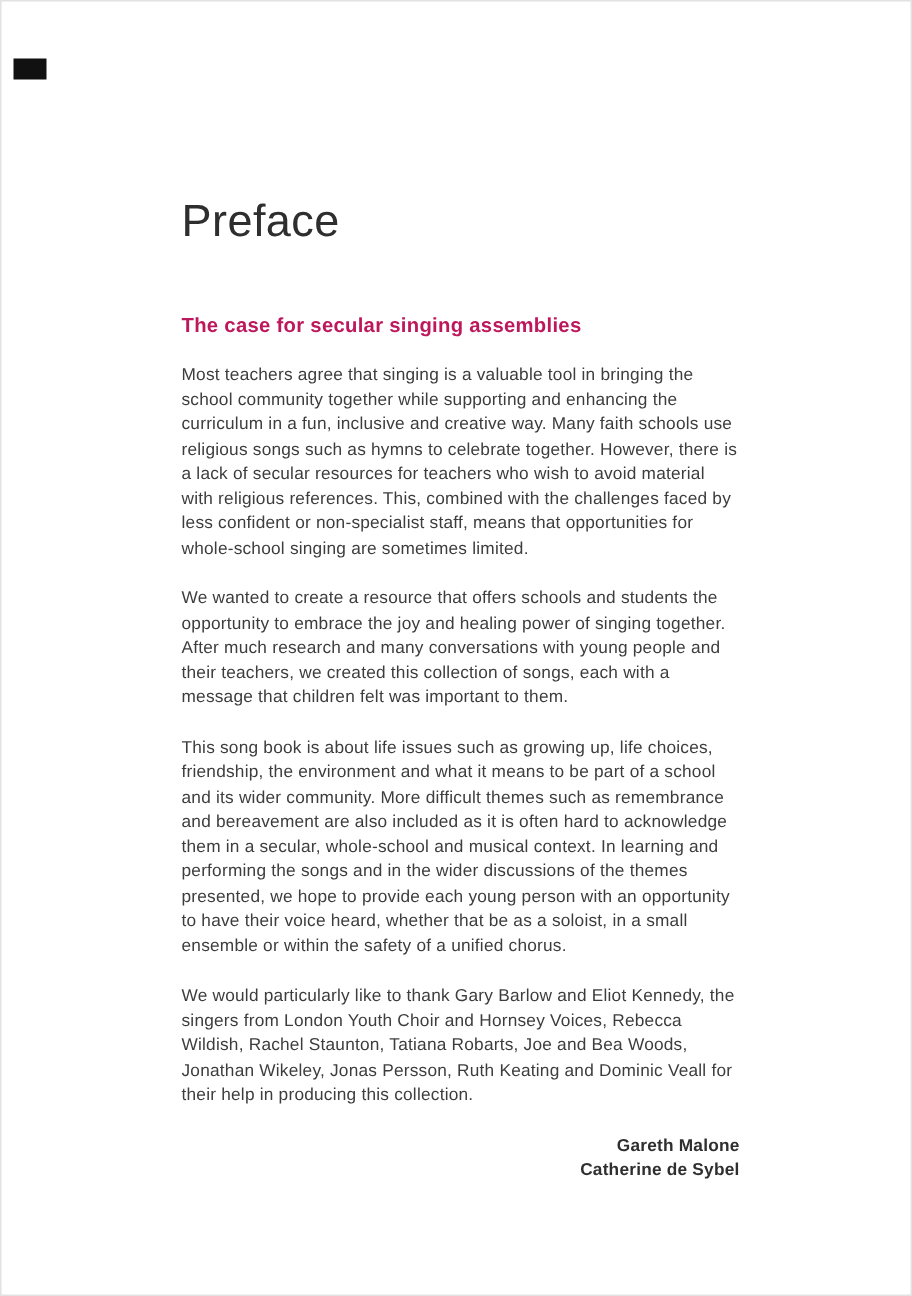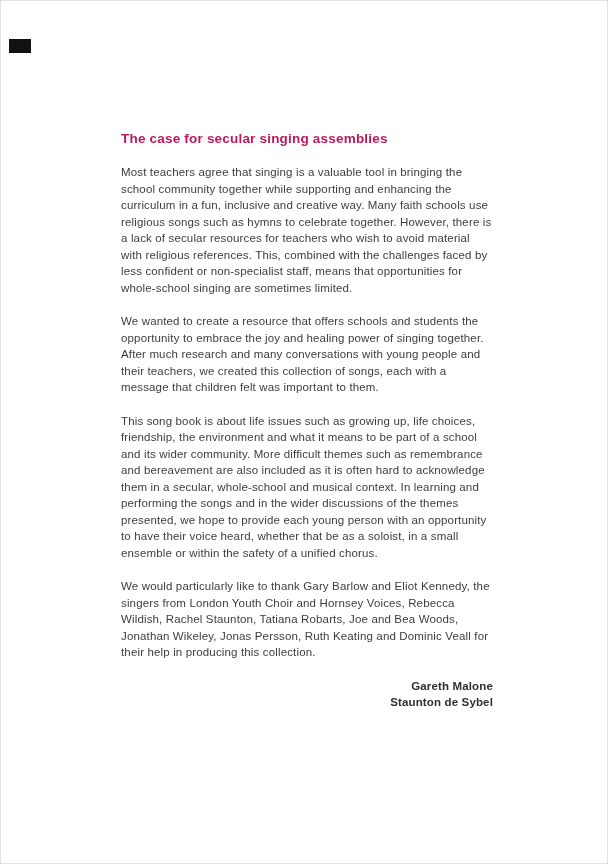--- a/index.html
+++ b/index.html
@@ -63,26 +63,27 @@
     color: #2f2f2f;
   }
 </style>
 </head>
 <body>
 
 <div class="page">
   <div class="corner-mark"></div>
 
   <div class="content">
+    <h1 class="title">Preface</h1>
 
     <h2 class="section-heading">The case for secular singing assemblies</h2>
 
     <p class="para">Most teachers agree that singing is a valuable tool in bringing the school community together while supporting and enhancing the curriculum in a fun, inclusive and creative way. Many faith schools use religious songs such as hymns to celebrate together. However, there is a lack of secular resources for teachers who wish to avoid material with religious references. This, combined with the challenges faced by less confident or non-specialist staff, means that opportunities for whole-school singing are sometimes limited.</p>
     <p class="para">We wanted to create a resource that offers schools and students the opportunity to embrace the joy and healing power of singing together. After much research and many conversations with young people and their teachers, we created this collection of songs, each with a message that children felt was important to them.</p>
     <p class="para">This song book is about life issues such as growing up, life choices, friendship, the environment and what it means to be part of a school and its wider community. More difficult themes such as remembrance and bereavement are also included as it is often hard to acknowledge them in a secular, whole-school and musical context. In learning and performing the songs and in the wider discussions of the themes presented, we hope to provide each young person with an opportunity to have their voice heard, whether that be as a soloist, in a small ensemble or within the safety of a unified chorus.</p>
     <p class="para">We would particularly like to thank Gary Barlow and Eliot Kennedy, the singers from London Youth Choir and Hornsey Voices, Rebecca Wildish, Rachel Staunton, Tatiana Robarts, Joe and Bea Woods, Jonathan Wikeley, Jonas Persson, Ruth Keating and Dominic Veall for their help in producing this collection.</p>
 
     <div class="signatures">
       <div>Gareth Malone</div>
-      <div>Staunton de Sybel</div>
+      <div>Catherine de Sybel</div>
     </div>
   </div>
 </div>
 
 </body></html>

